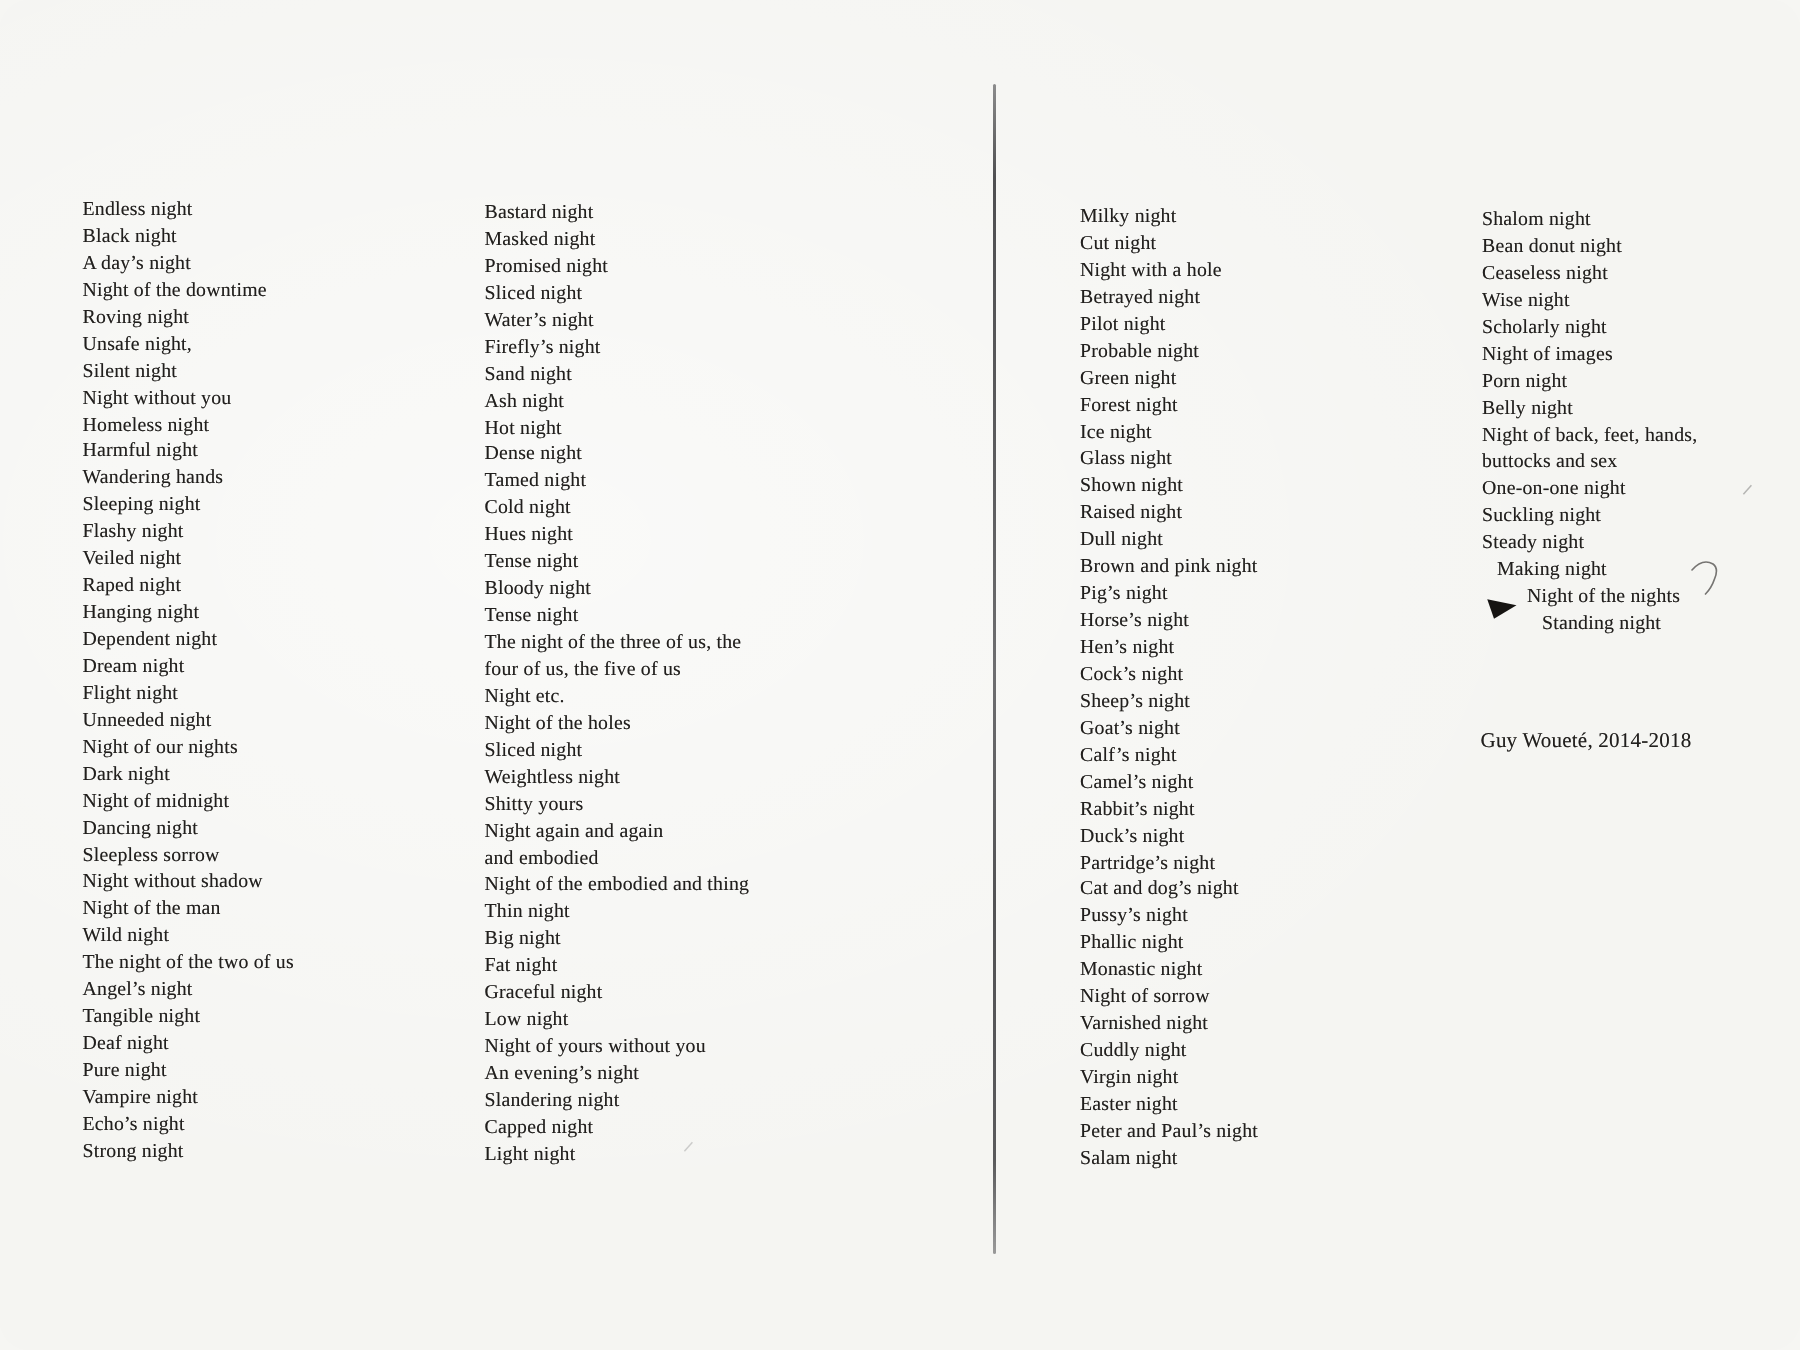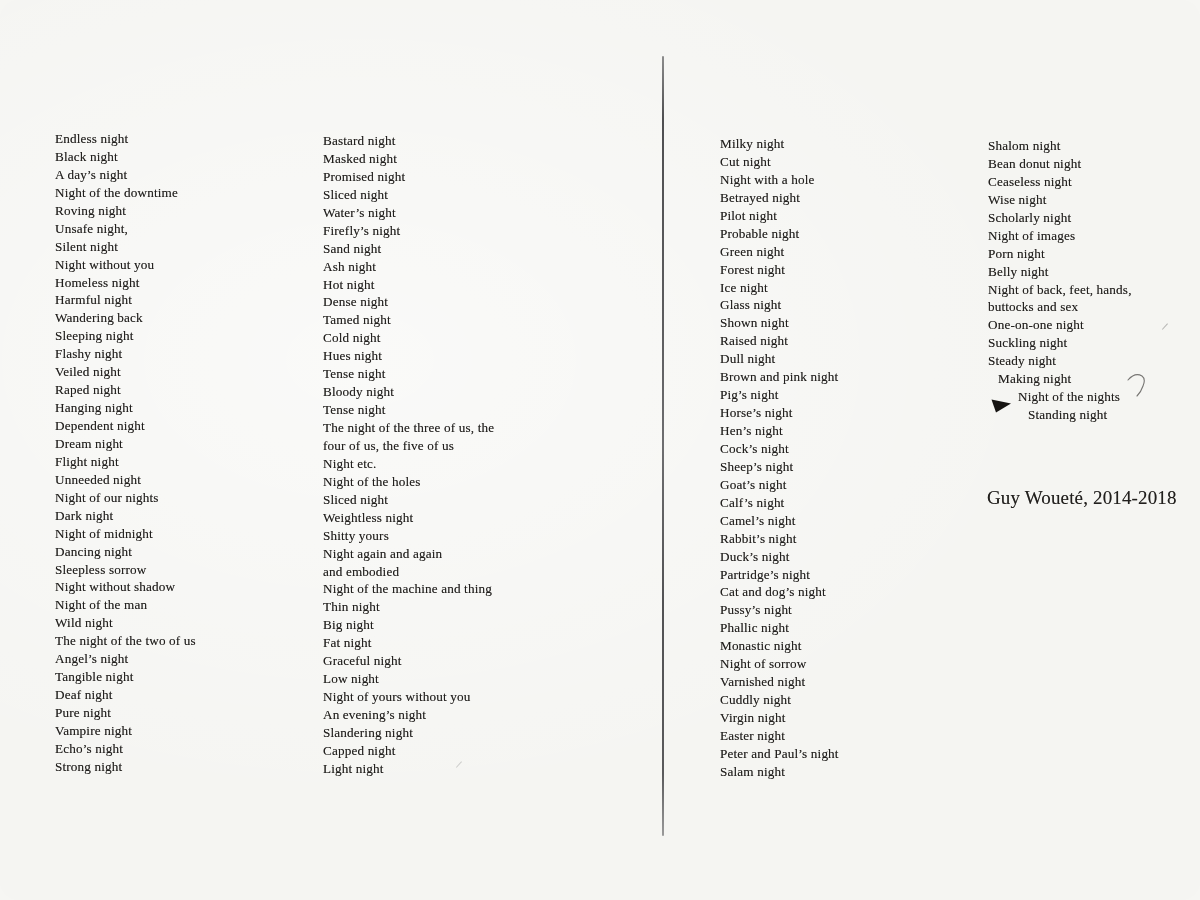--- a/index.html
+++ b/index.html
@@ -40,21 +40,21 @@
     text-shadow: 0 0 0.4px rgba(20,18,16,0.45);
   }
   .line { white-space: nowrap; }
   .indent-1 { padding-left: 10px; }
   .indent-2 { padding-left: 30px; }
   .indent-3 { padding-left: 40px; }
   .signature {
     position: absolute;
     left: 987px;
     top: 487px;
-    font-size: 19px;
+    font-size: 14px;
     letter-spacing: 0.15px;
     color: #211f1d;
     text-shadow: 0 0 0.4px rgba(20,18,16,0.45);
     white-space: nowrap;
   }
   .triangle-marker {
     position: absolute;
     left: 991px;
     top: 397px;
     width: 22px;
@@ -90,21 +90,21 @@
       <div class="line">Endless night</div>
       <div class="line">Black night</div>
       <div class="line">A day’s night</div>
       <div class="line">Night of the downtime</div>
       <div class="line">Roving night</div>
       <div class="line">Unsafe night,</div>
       <div class="line">Silent night</div>
       <div class="line">Night without you</div>
       <div class="line">Homeless night</div>
       <div class="line">Harmful night</div>
-      <div class="line">Wandering back</div>
+      <div class="line">Wandering hands</div>
       <div class="line">Sleeping night</div>
       <div class="line">Flashy night</div>
       <div class="line">Veiled night</div>
       <div class="line">Raped night</div>
       <div class="line">Hanging night</div>
       <div class="line">Dependent night</div>
       <div class="line">Dream night</div>
       <div class="line">Flight night</div>
       <div class="line">Unneeded night</div>
       <div class="line">Night of our nights</div>
@@ -143,21 +143,21 @@
       <div class="line">Tense night</div>
       <div class="line">The night of the three of us, the</div>
       <div class="line">four of us, the five of us</div>
       <div class="line">Night etc.</div>
       <div class="line">Night of the holes</div>
       <div class="line">Sliced night</div>
       <div class="line">Weightless night</div>
       <div class="line">Shitty yours</div>
       <div class="line">Night again and again</div>
       <div class="line">and embodied</div>
-      <div class="line">Night of the machine and thing</div>
+      <div class="line">Night of the embodied and thing</div>
       <div class="line">Thin night</div>
       <div class="line">Big night</div>
       <div class="line">Fat night</div>
       <div class="line">Graceful night</div>
       <div class="line">Low night</div>
       <div class="line">Night of yours without you</div>
       <div class="line">An evening’s night</div>
       <div class="line">Slandering night</div>
       <div class="line">Capped night</div>
       <div class="line">Light night</div>

